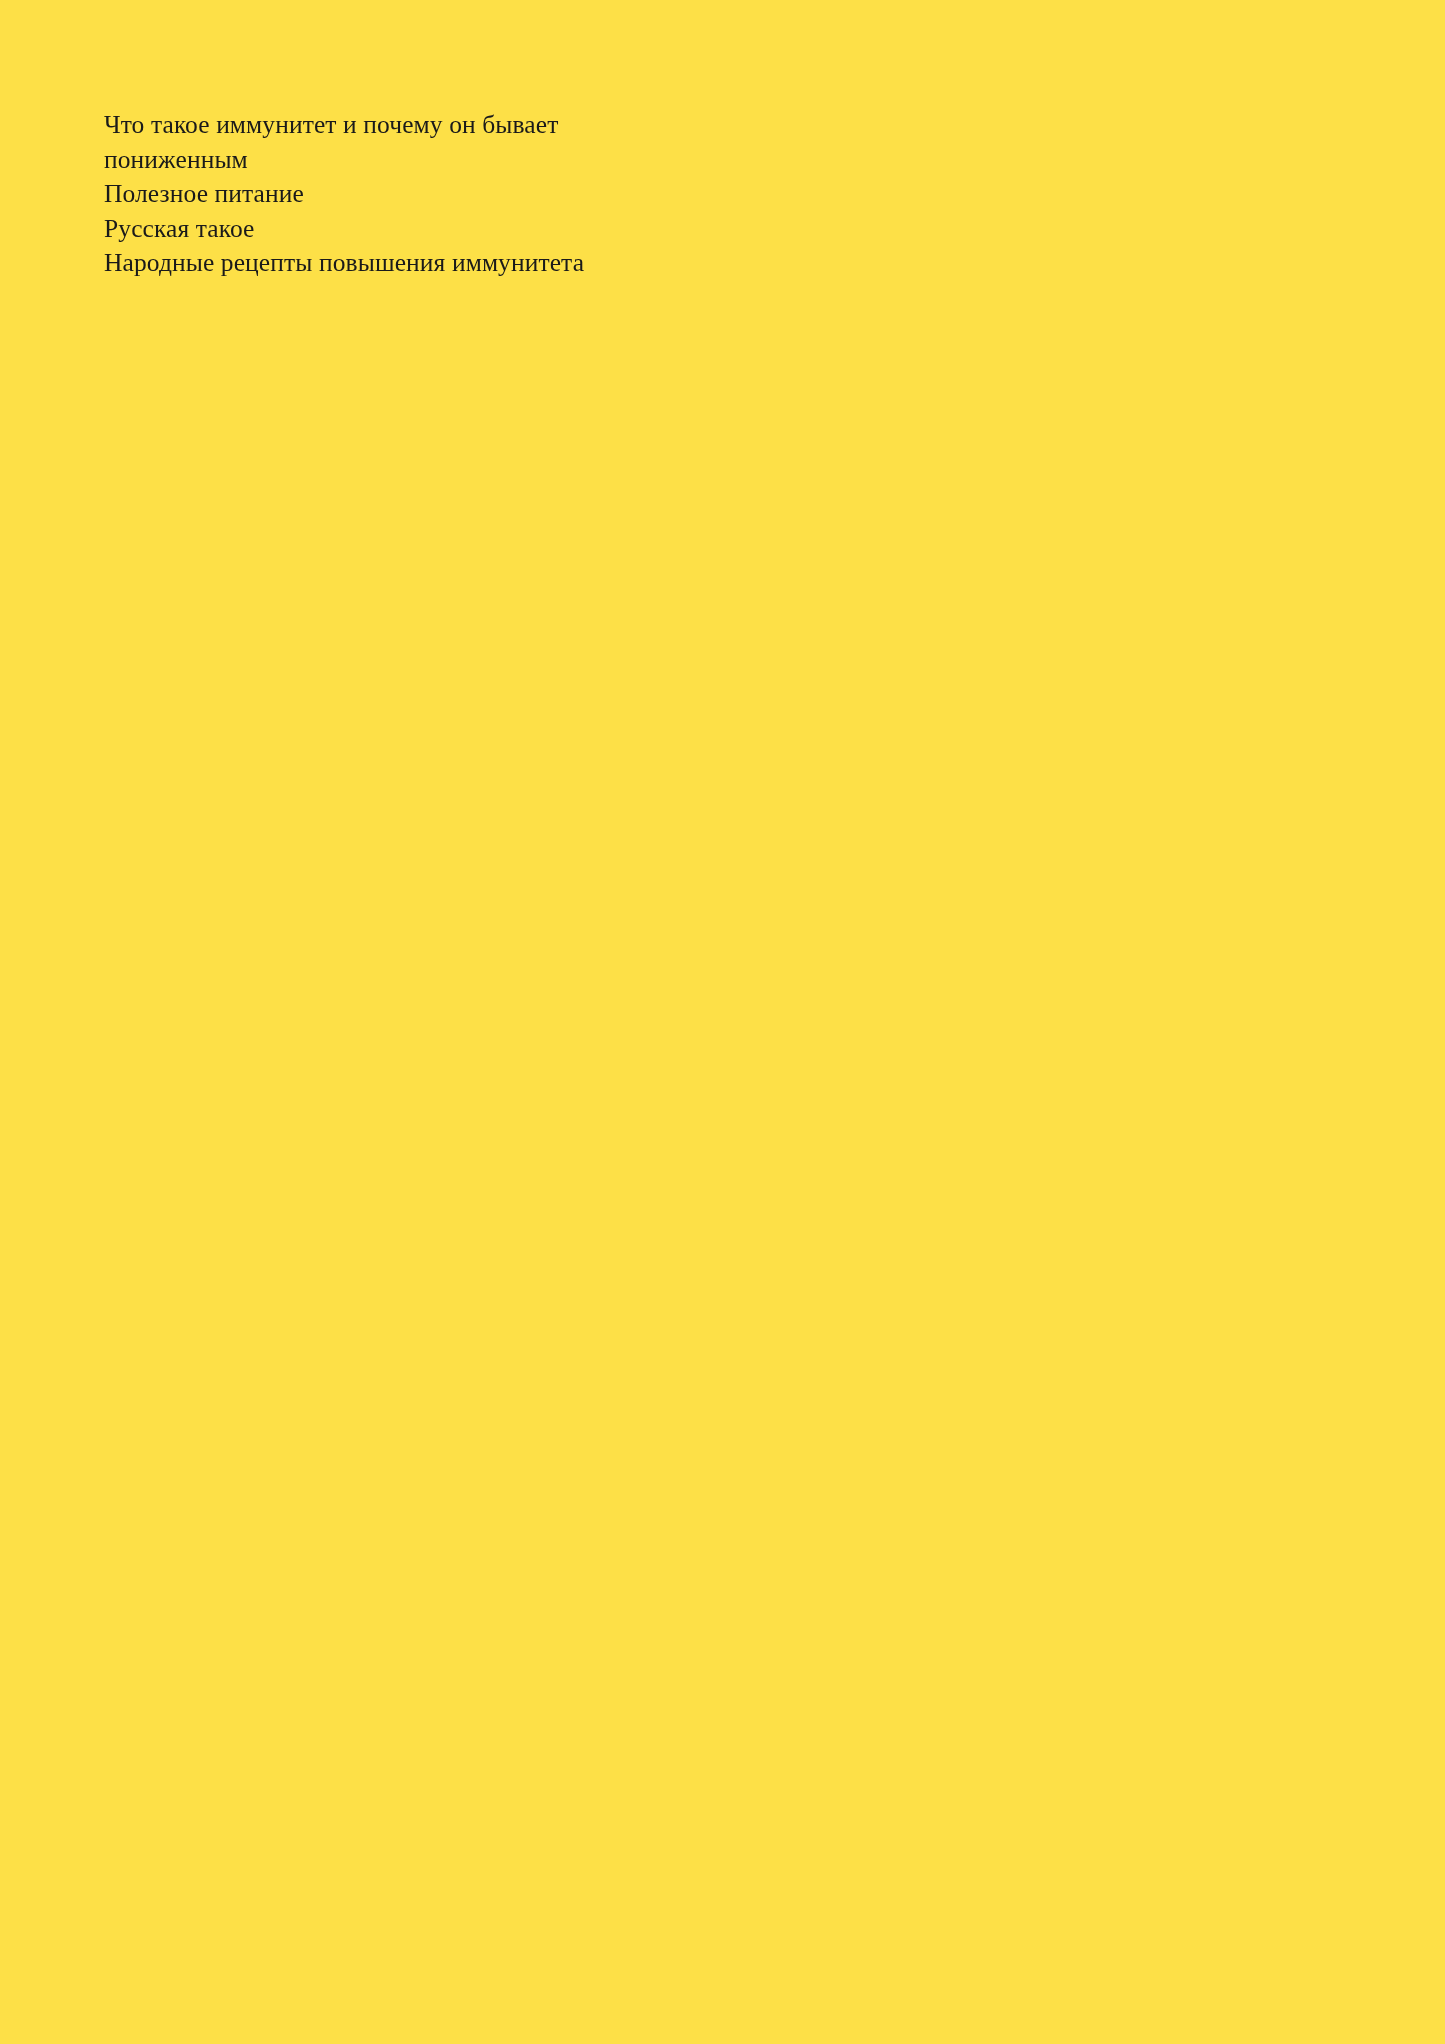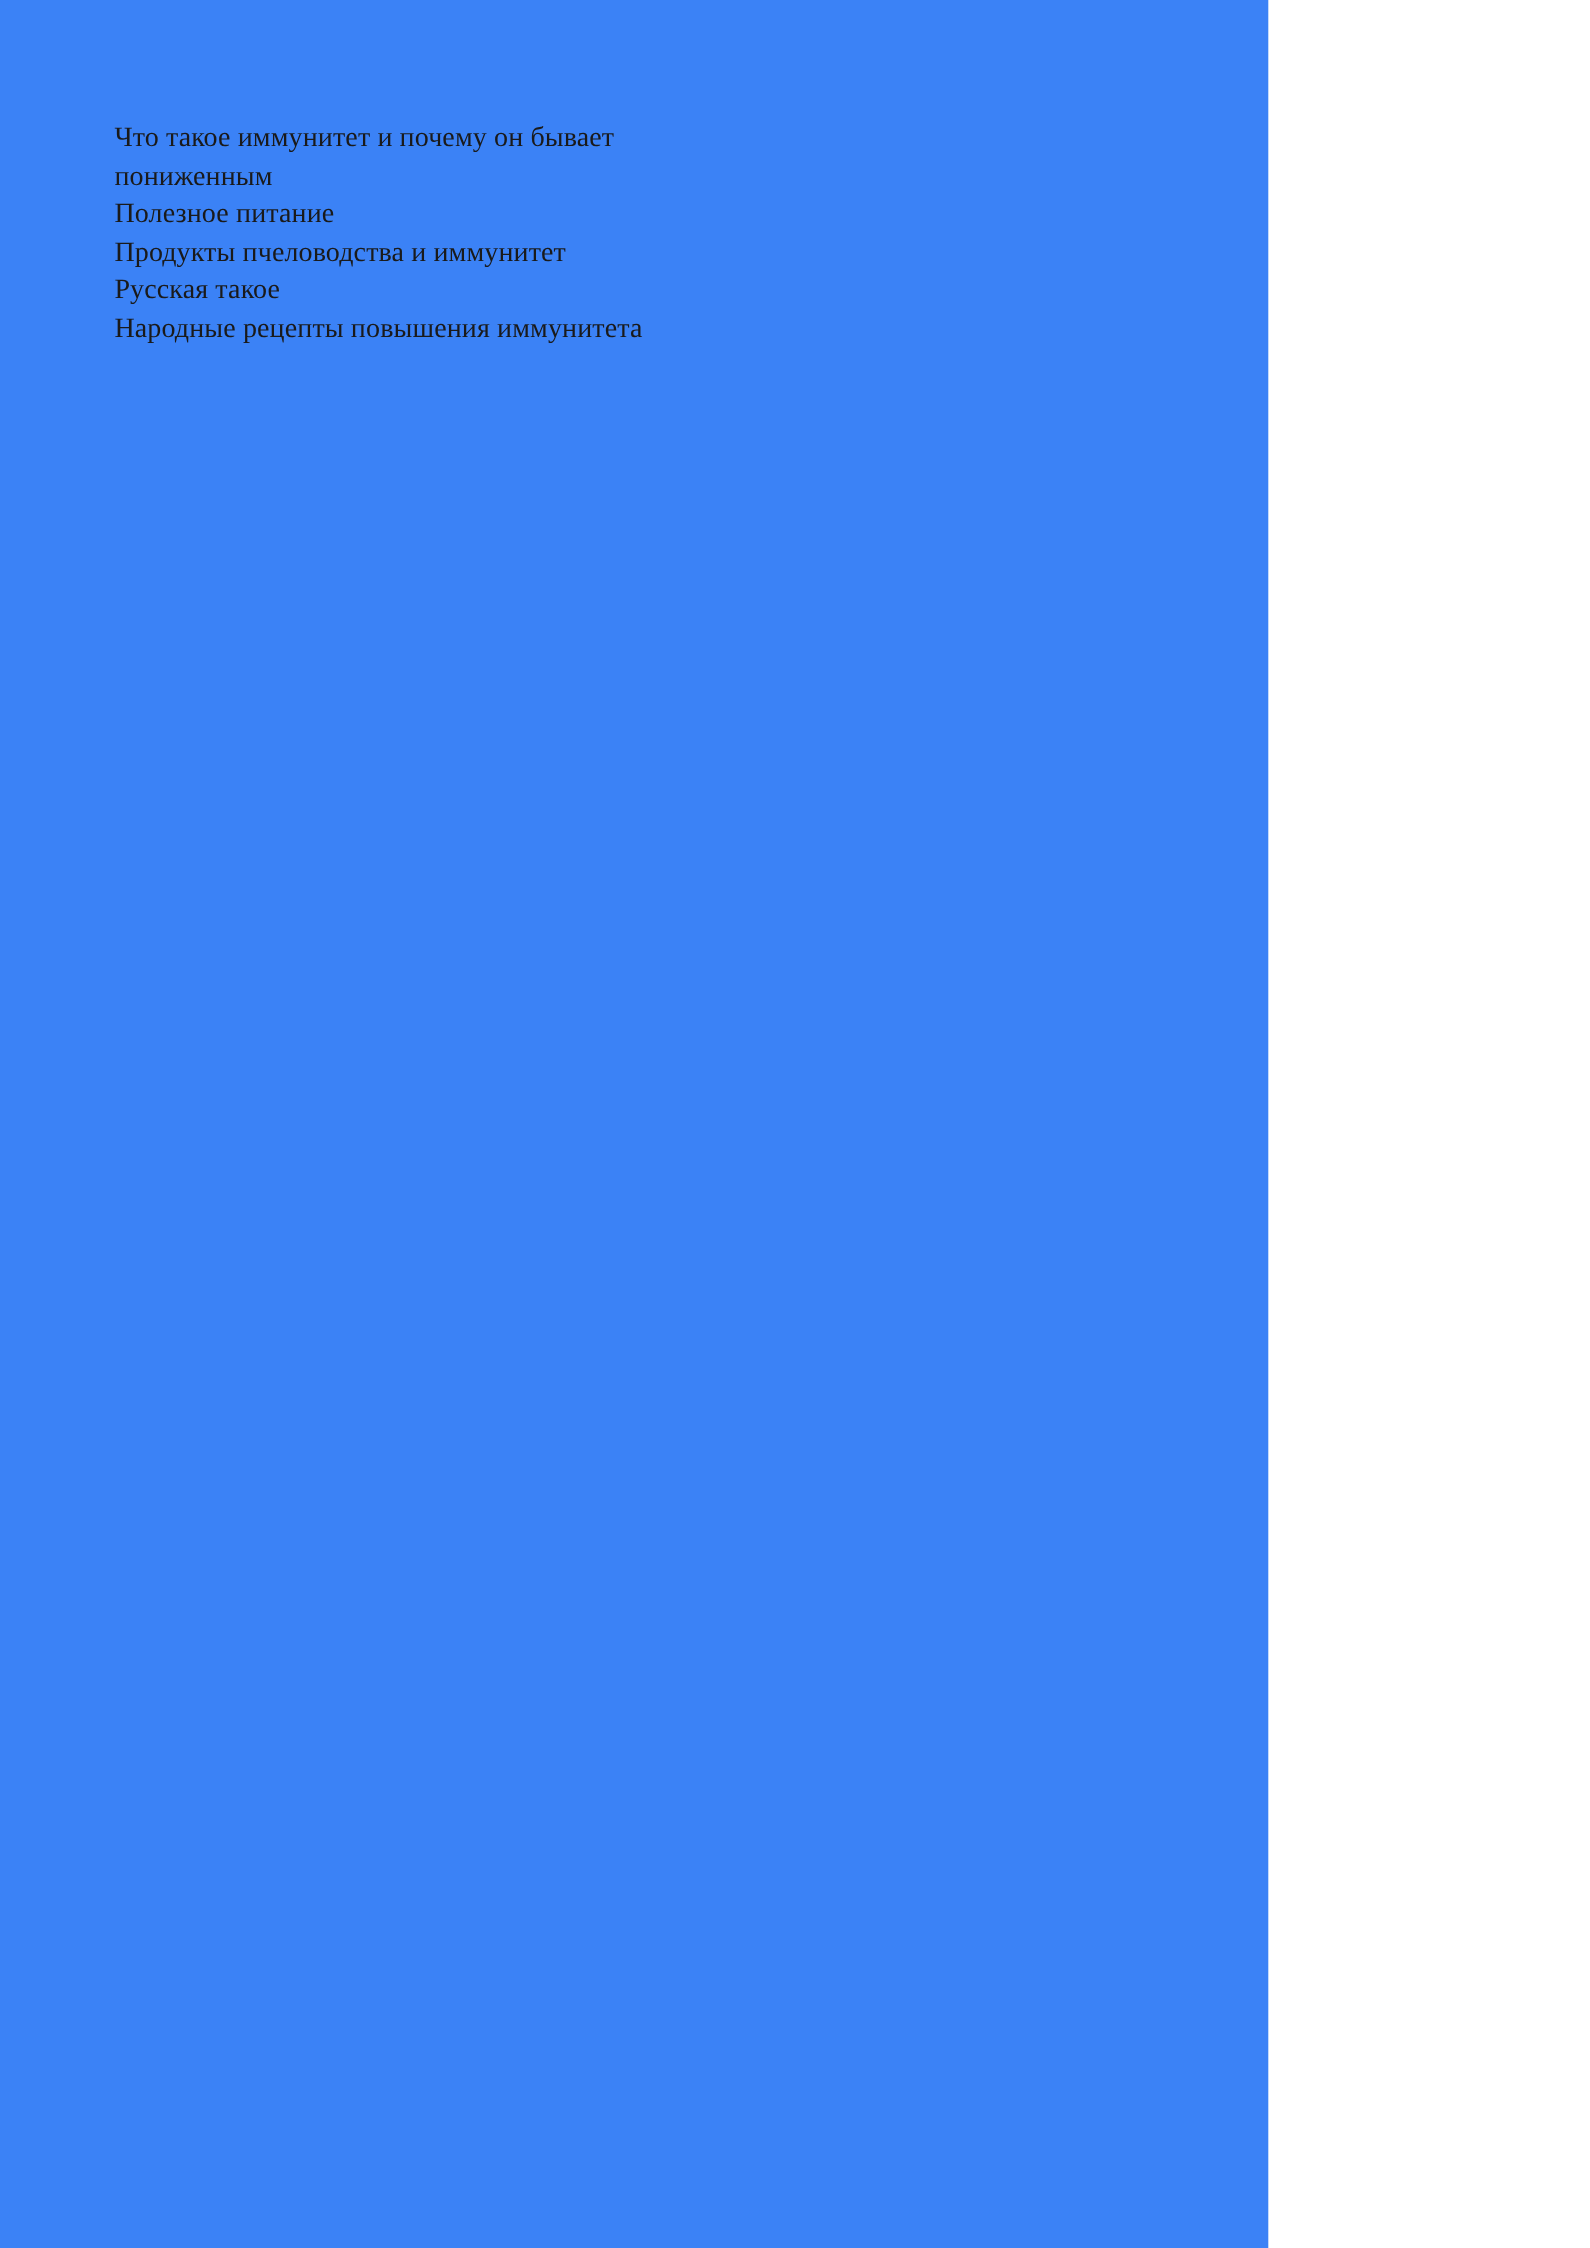--- a/index.html
+++ b/index.html
@@ -2,23 +2,23 @@
 <html lang="ru"><head>
 <meta charset="utf-8">
 <style>
   html, body {
     margin: 0;
     padding: 0;
     background: #ffffff;
   }
   .page {
     position: relative;
-    width: 1153px;
+    width: 1445px;
     height: 2044px;
-    background: #3b82f6;
+    background: #fde047;
     overflow: hidden;
   }
   .content {
     position: absolute;
     left: 104px;
     top: 108px;
     width: 1150px;
   }
   .toc-list {
     margin: 0;
@@ -36,18 +36,17 @@
 </style>
 </head>
 <body>
 
 <div class="page">
   <div class="content">
     <ul class="toc-list">
       <li class="toc-entry">Что такое иммунитет и почему он бывает
 пониженным</li>
       <li class="toc-entry">Полезное питание</li>
-      <li class="toc-entry">Продукты пчеловодства и иммунитет</li>
       <li class="toc-entry">Русская такое</li>
       <li class="toc-entry">Народные рецепты повышения иммунитета</li>
     </ul>
   </div>
 </div>
 
 </body></html>

